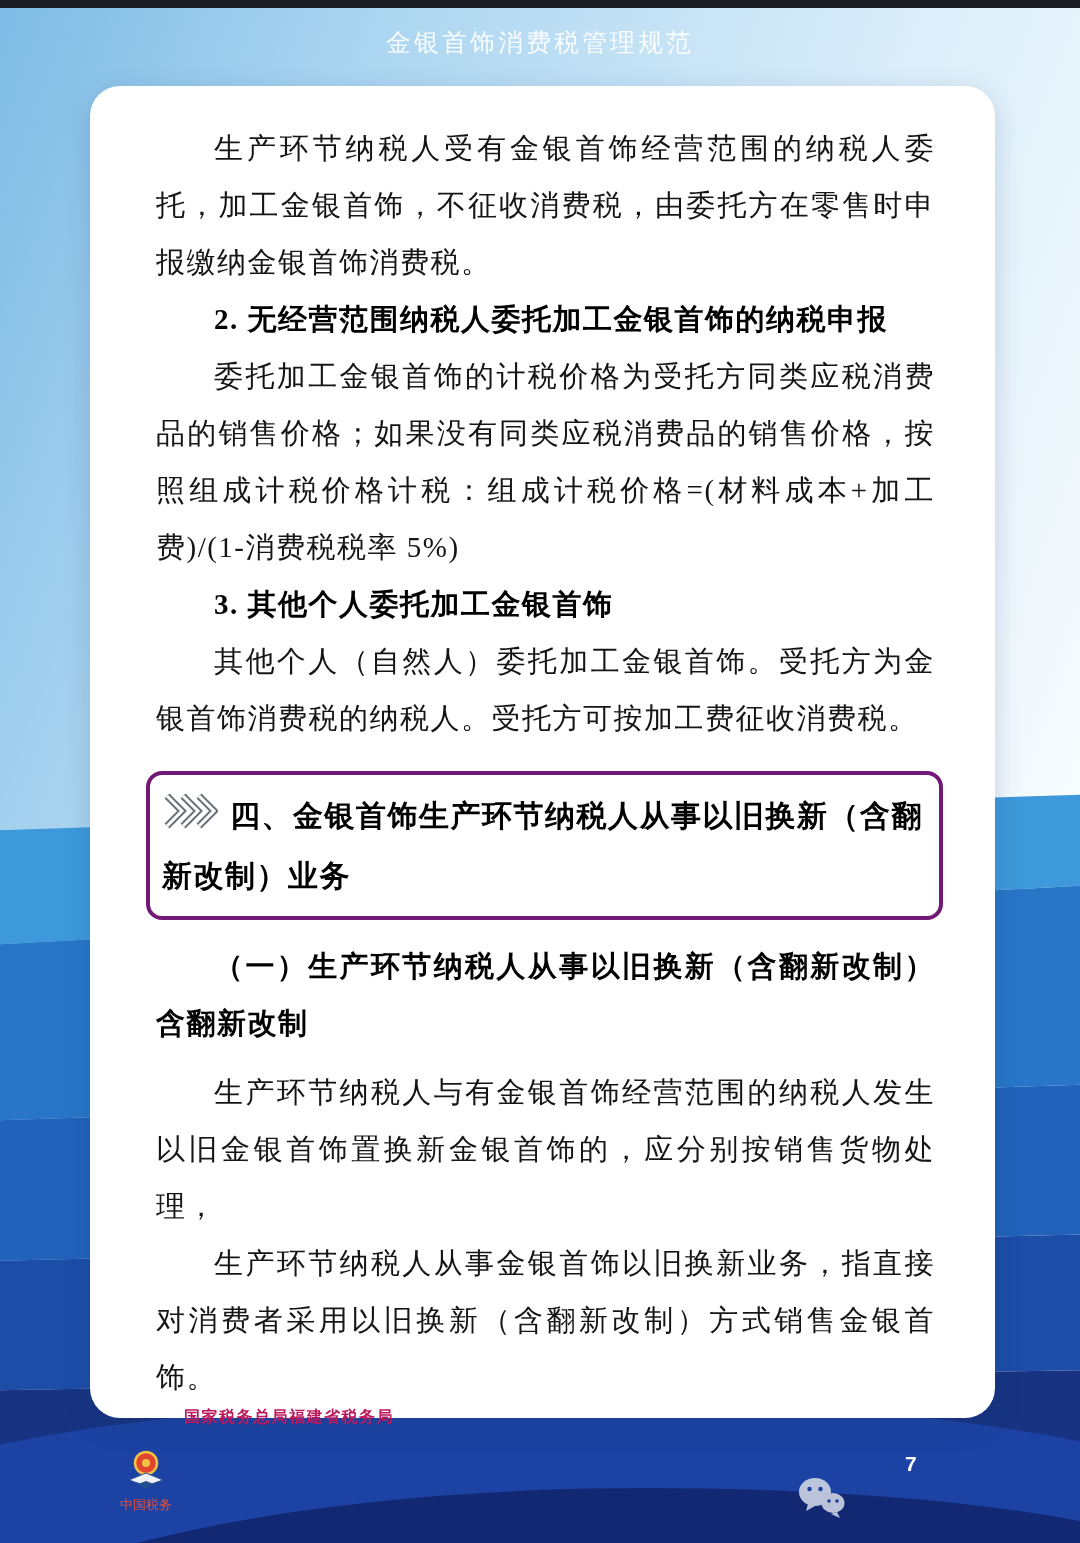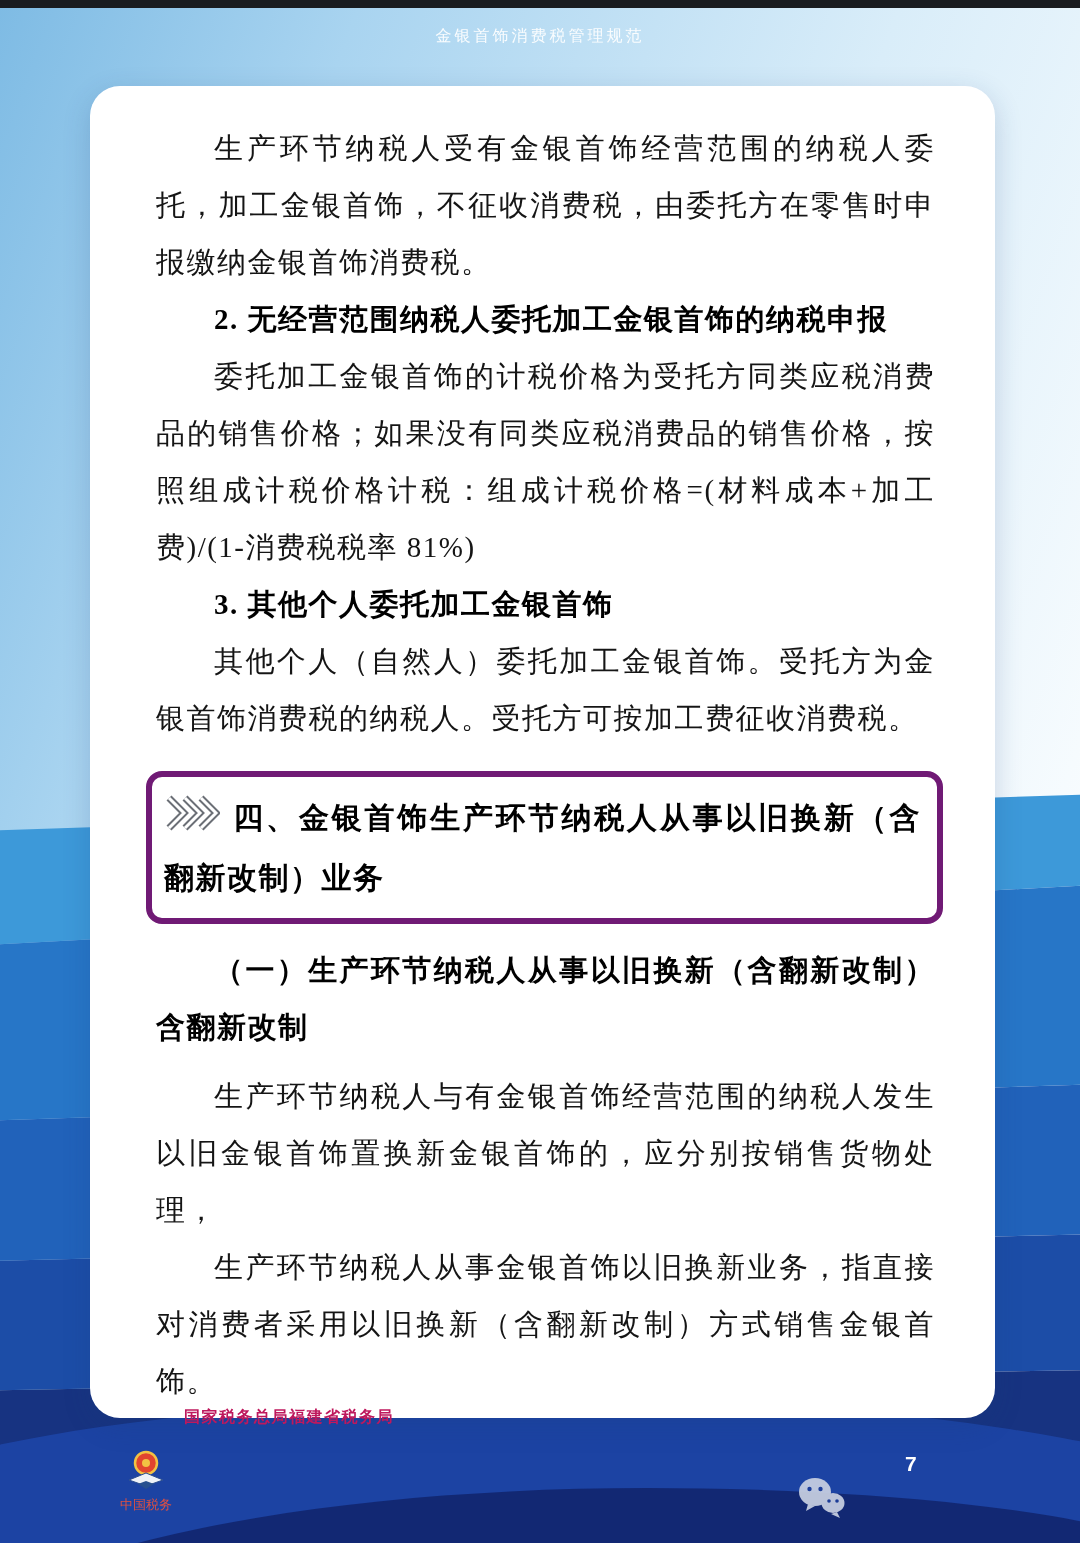--- a/index.html
+++ b/index.html
@@ -24,37 +24,37 @@
     background:#1e47ab;border-radius:48% 52% 0 0 / 30% 42% 0 0;opacity:.8;
   }
   .footer-deep{
     position:absolute;left:-5%;top:1488px;width:118%;height:320px;z-index:1;
     background:#11236b;border-radius:55% 45% 0 0 / 55% 30% 0 0;opacity:.85;
   }
   .top-bar{position:absolute;top:0;left:0;right:0;height:8px;background:#191c20;z-index:5;}
   
   .page-title{
     position:absolute;top:26px;left:0;width:100%;text-align:center;z-index:3;
-    color:#ffffff;opacity:.93;font-size:16px;letter-spacing:3px;
+    color:#ffffff;opacity:.93;font-size:25px;letter-spacing:3px;
     font-family:"Liberation Sans","DejaVu Sans",sans-serif;
   }
   
   .card{
     position:absolute;left:90px;top:86px;width:905px;height:1332px;z-index:2;
     background:#ffffff;border-radius:30px;box-sizing:border-box;
     padding:34px 60px 0 66px;
     box-shadow:0 8px 28px rgba(25,60,120,.20);
   }
   .card p{margin:0;font-size:29px;line-height:57px;letter-spacing:1.5px;
     color:#151515;text-align:justify;text-indent:2em;}
   .card p.heading{font-weight:bold;color:#000;}
   .card p.sub{margin-top:18px;}
   .card p.gap{margin-top:12px;}
   .boxed-heading{
-    margin:24px -8px 0 -10px;border:6px solid #701a75;border-radius:16px;
+    margin:24px -8px 0 -10px;border:4px solid #701a75;border-radius:16px;
     padding:12px 16px 12px 12px;
     font-size:30px;line-height:57px;letter-spacing:1.5px;font-weight:bold;color:#000;
     font-family:"Liberation Sans","DejaVu Sans",sans-serif;text-align:justify;
   }
   .chevrons{display:inline-block;vertical-align:-3px;margin-right:12px;}
   
   .footer-logo{position:absolute;left:118px;top:1450px;width:56px;z-index:4;text-align:center;}
   .footer-logo .caption{font-size:13px;color:#e05040;letter-spacing:0;line-height:10px;
     font-family:"Liberation Sans","DejaVu Sans",sans-serif;}
   .footer-agency{
@@ -82,21 +82,21 @@
 <div class="band band-e"></div>
 <div class="footer-swoosh"></div>
 <div class="footer-deep"></div>
 <div class="top-bar"></div>
 
 <div class="page-title">金银首饰消费税管理规范</div>
 
 <div class="card">
   <p class="para">生产环节纳税人受有金银首饰经营范围的纳税人委托，加工金银首饰，不征收消费税，由委托方在零售时申报缴纳金银首饰消费税。</p>
   <p class="heading">2. 无经营范围纳税人委托加工金银首饰的纳税申报</p>
-  <p class="para">委托加工金银首饰的计税价格为受托方同类应税消费品的销售价格；如果没有同类应税消费品的销售价格，按照组成计税价格计税：组成计税价格=(材料成本+加工费)/(1-消费税税率 81%)</p>
+  <p class="para">委托加工金银首饰的计税价格为受托方同类应税消费品的销售价格；如果没有同类应税消费品的销售价格，按照组成计税价格计税：组成计税价格=(材料成本+加工费)/(1-消费税税率 5%)</p>
   <p class="heading">3. 其他个人委托加工金银首饰</p>
   <p class="para">其他个人（自然人）委托加工金银首饰。受托方为金银首饰消费税的纳税人。受托方可按加工费征收消费税。</p>
 
   <div class="boxed-heading">
     <span class="chevrons">
       <svg width="56" height="36" viewBox="0 0 56 36">
         <g fill="none" stroke="#6b6f76" stroke-width="7">
           <path d="M5 3 L20 18 L5 33"></path>
           <path d="M21 3 L36 18 L21 33"></path>
           <path d="M37 3 L52 18 L37 33"></path>

